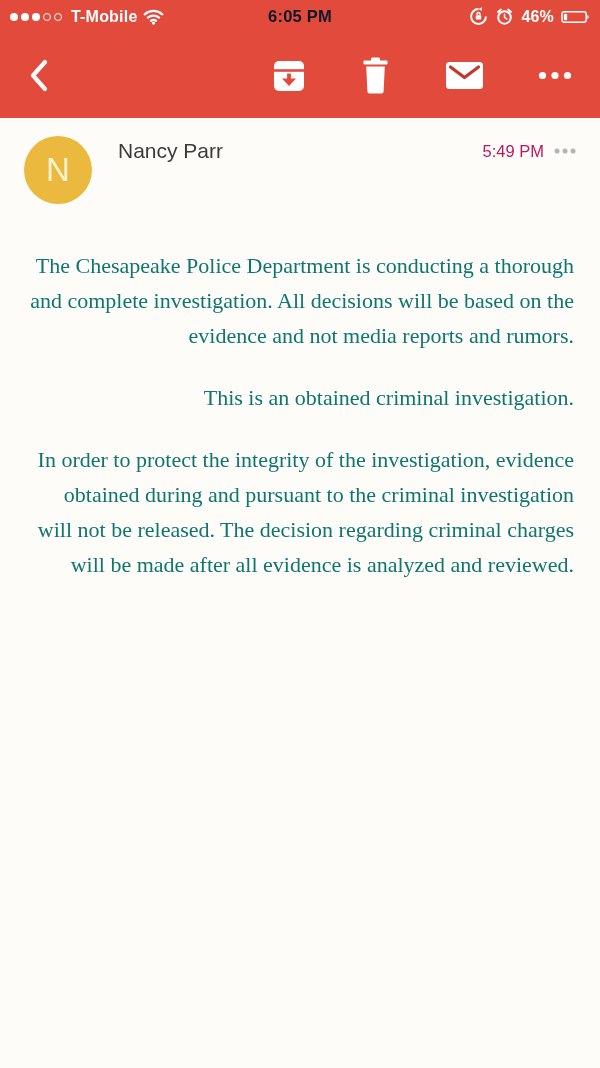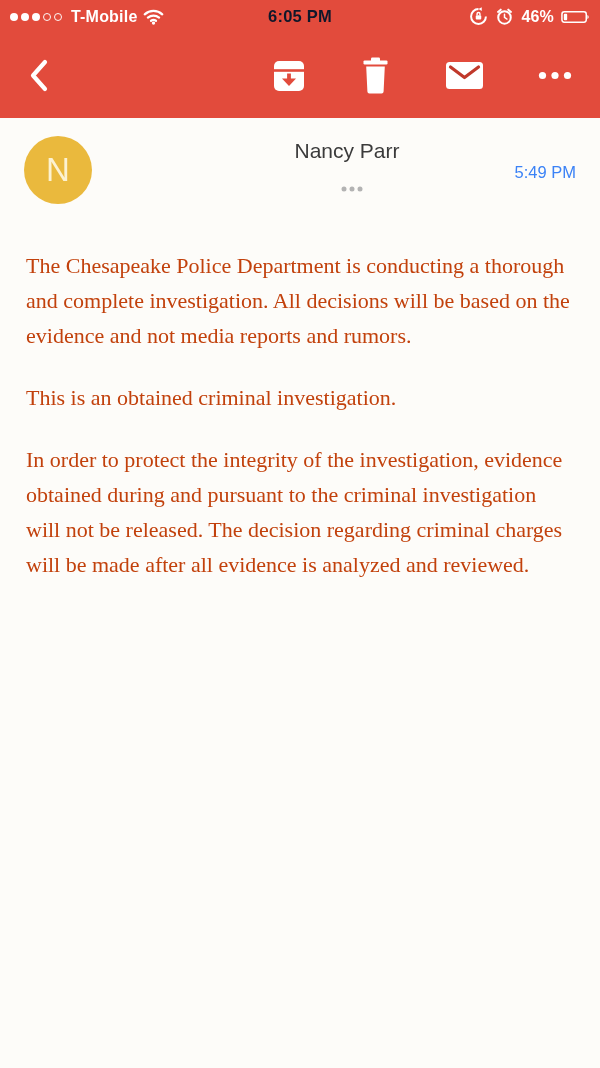--- a/index.html
+++ b/index.html
@@ -38,34 +38,34 @@
 
   
   .email-header { display:flex; padding:18px 24px 0 24px; background:#fdfcf9; }
   .avatar {
     width:68px; height:68px; border-radius:50%; background:#eab93d;
     color:rgba(255,252,235,0.85); font-size:33px; font-weight:400;
     display:flex; align-items:center; justify-content:center; flex:0 0 auto;
     cursor:pointer;
   }
   .eh-right { flex:1; min-width:0; margin-left:26px; padding-top:3px; }
-  .eh-row1 { display:flex; align-items:center;flex-direction:column; }
+  .eh-row1 { display:flex; align-items:center; }
   .sender-name { font-size:21px; color:#3b3b3b; font-weight:400; }
-  .sent-time { margin-left:auto; font-size:16.5px; color:#3b82f6; }
+  .sent-time { margin-left:auto; font-size:16.5px; color:#be185d; }
   .hdr-more { background:none; border:none; margin-left:10px; padding:4px 0; cursor:pointer; display:flex; }
   .recipients {
     margin-top:9px; font-size:17.5px; color:#8c8c8c;
     white-space:nowrap; overflow:hidden; cursor:pointer;
   }
 
   
   .email-body {
     padding:44px 26px 0 26px;
     font-family:"Liberation Serif", serif;
-    font-size:22px; line-height:35px; color:#c2410c;
+    font-size:22px; line-height:35px; color:#0f766e;text-align:right;
   }
   .email-body p { margin:0 0 27px 0; }
 
   svg { display:block; }
 </style>
 </head>
 <body>
 
 <div class="screen">
 

